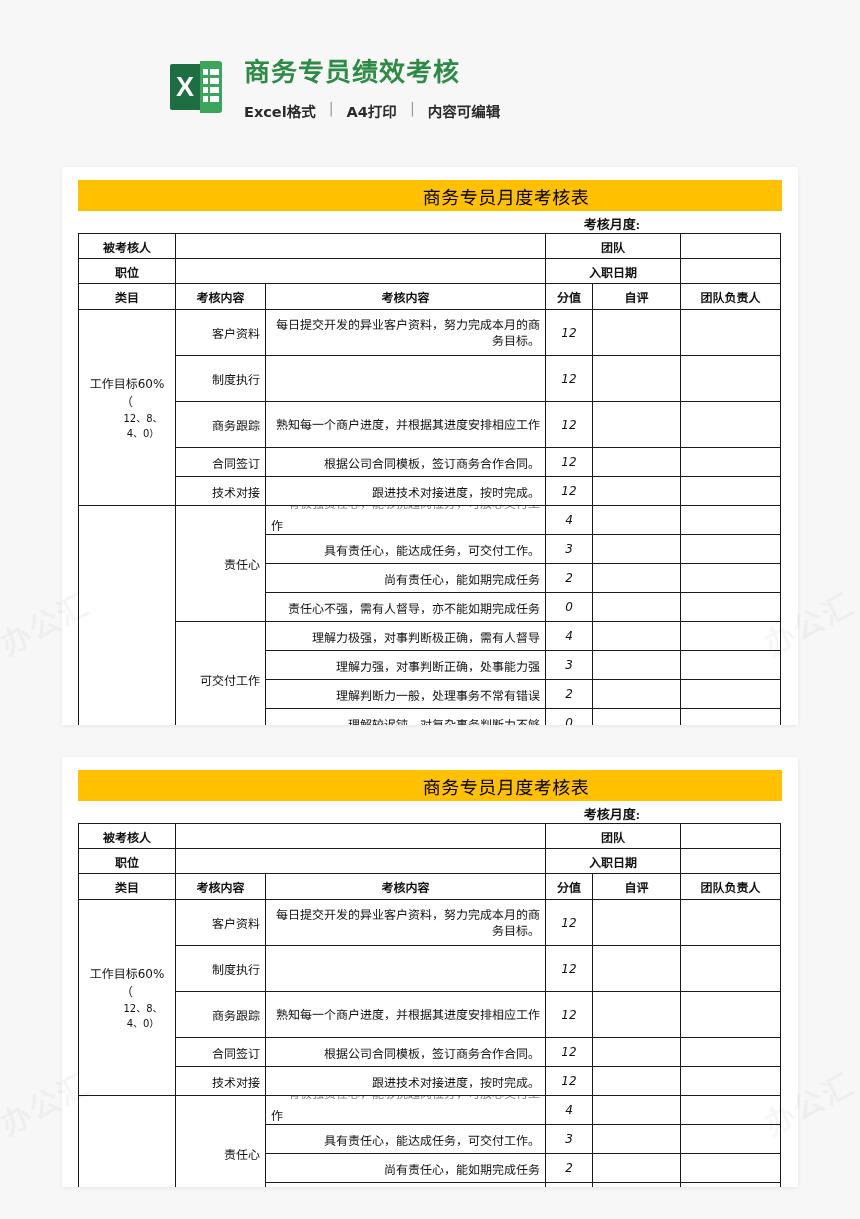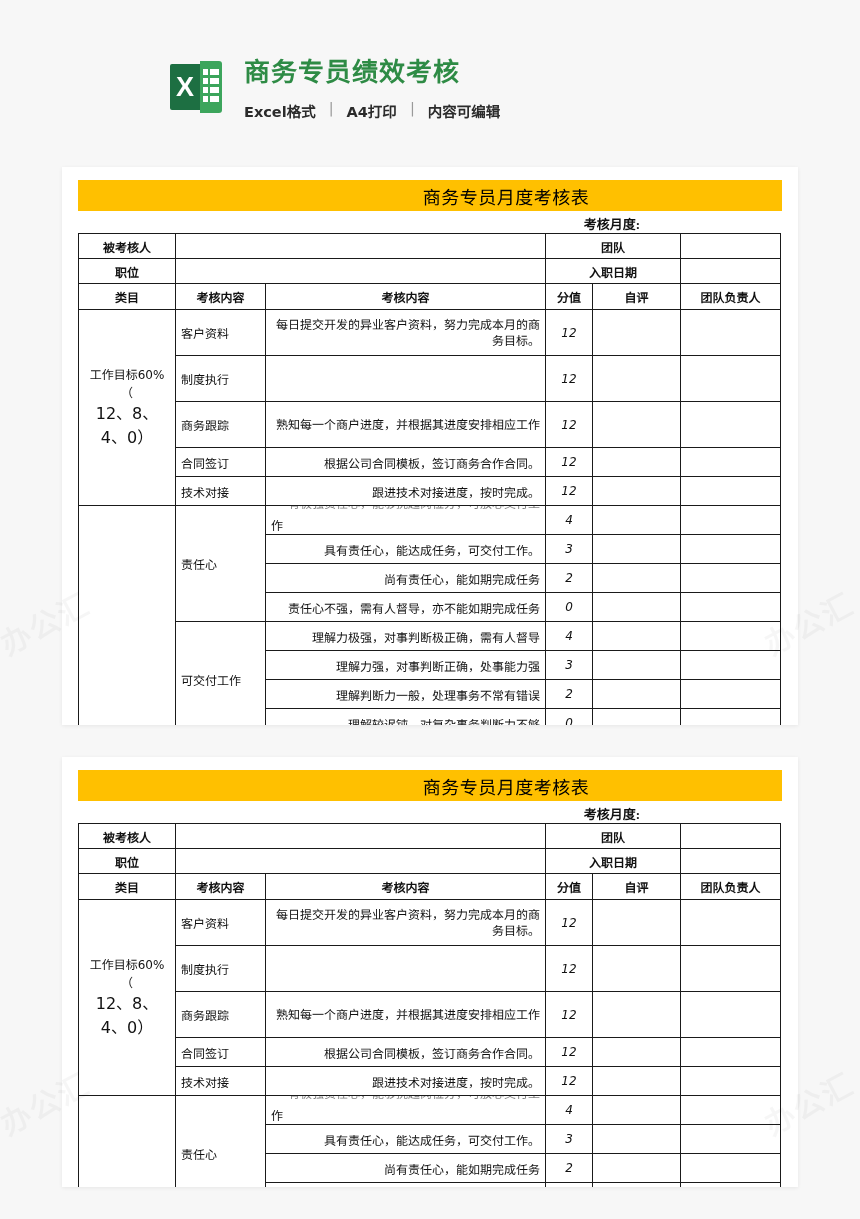--- a/index.html
+++ b/index.html
@@ -151,42 +151,42 @@
   table.grid-tbl td {
     border: 1px solid #1a1a1a;
     padding: 0 5px;
     font-size: 12px;
     color: #111;
     vertical-align: middle;
     overflow: hidden;
   }
 
   .c-bold { font-weight: 700; text-align: center; }
-  .c-center { text-align: left; }
+  .c-center { text-align: right; }
   .c-left { text-align: right; }
 
   .hdr td {
     font-weight: 700;
     text-align: center;
     font-size: 13px;
     height: 26px;
   }
 
   .info td { height: 25px; }
 
   .r-tall { height: 46px; }
   .r-med  { height: 29px; }
 
   .cat-cell {
     text-align: center;
     font-size: 12.5px;
     line-height: 1.5;
     padding: 0 2px;
   }
-  .cat-cell .small { font-size: 16px; }
+  .cat-cell .small { font-size: 10px; margin-left: 32px; }
 
   
   .clip-wrap {
     position: relative;
     height: 100%;
   }
   .clip-wrap .ghost {
     position: absolute;
     top: -9px; left: 0;
     width: 100%;

